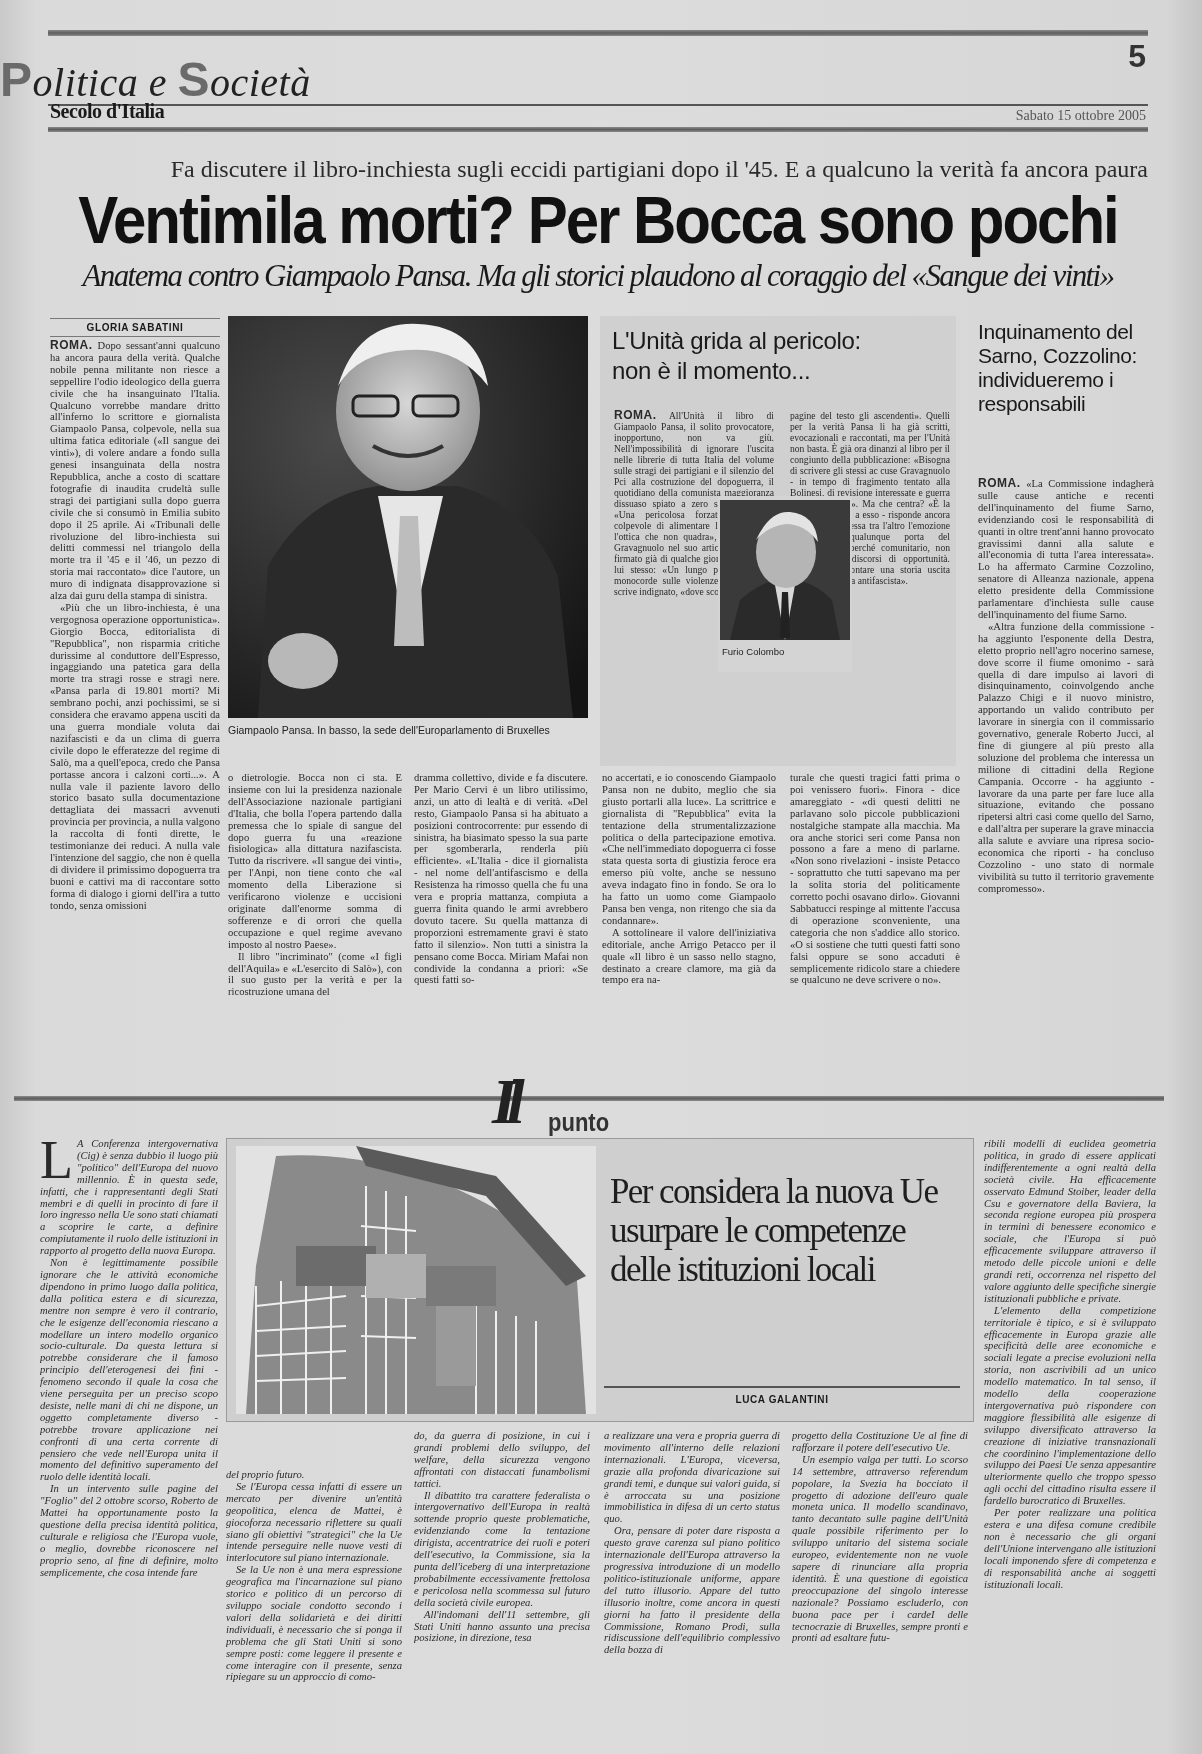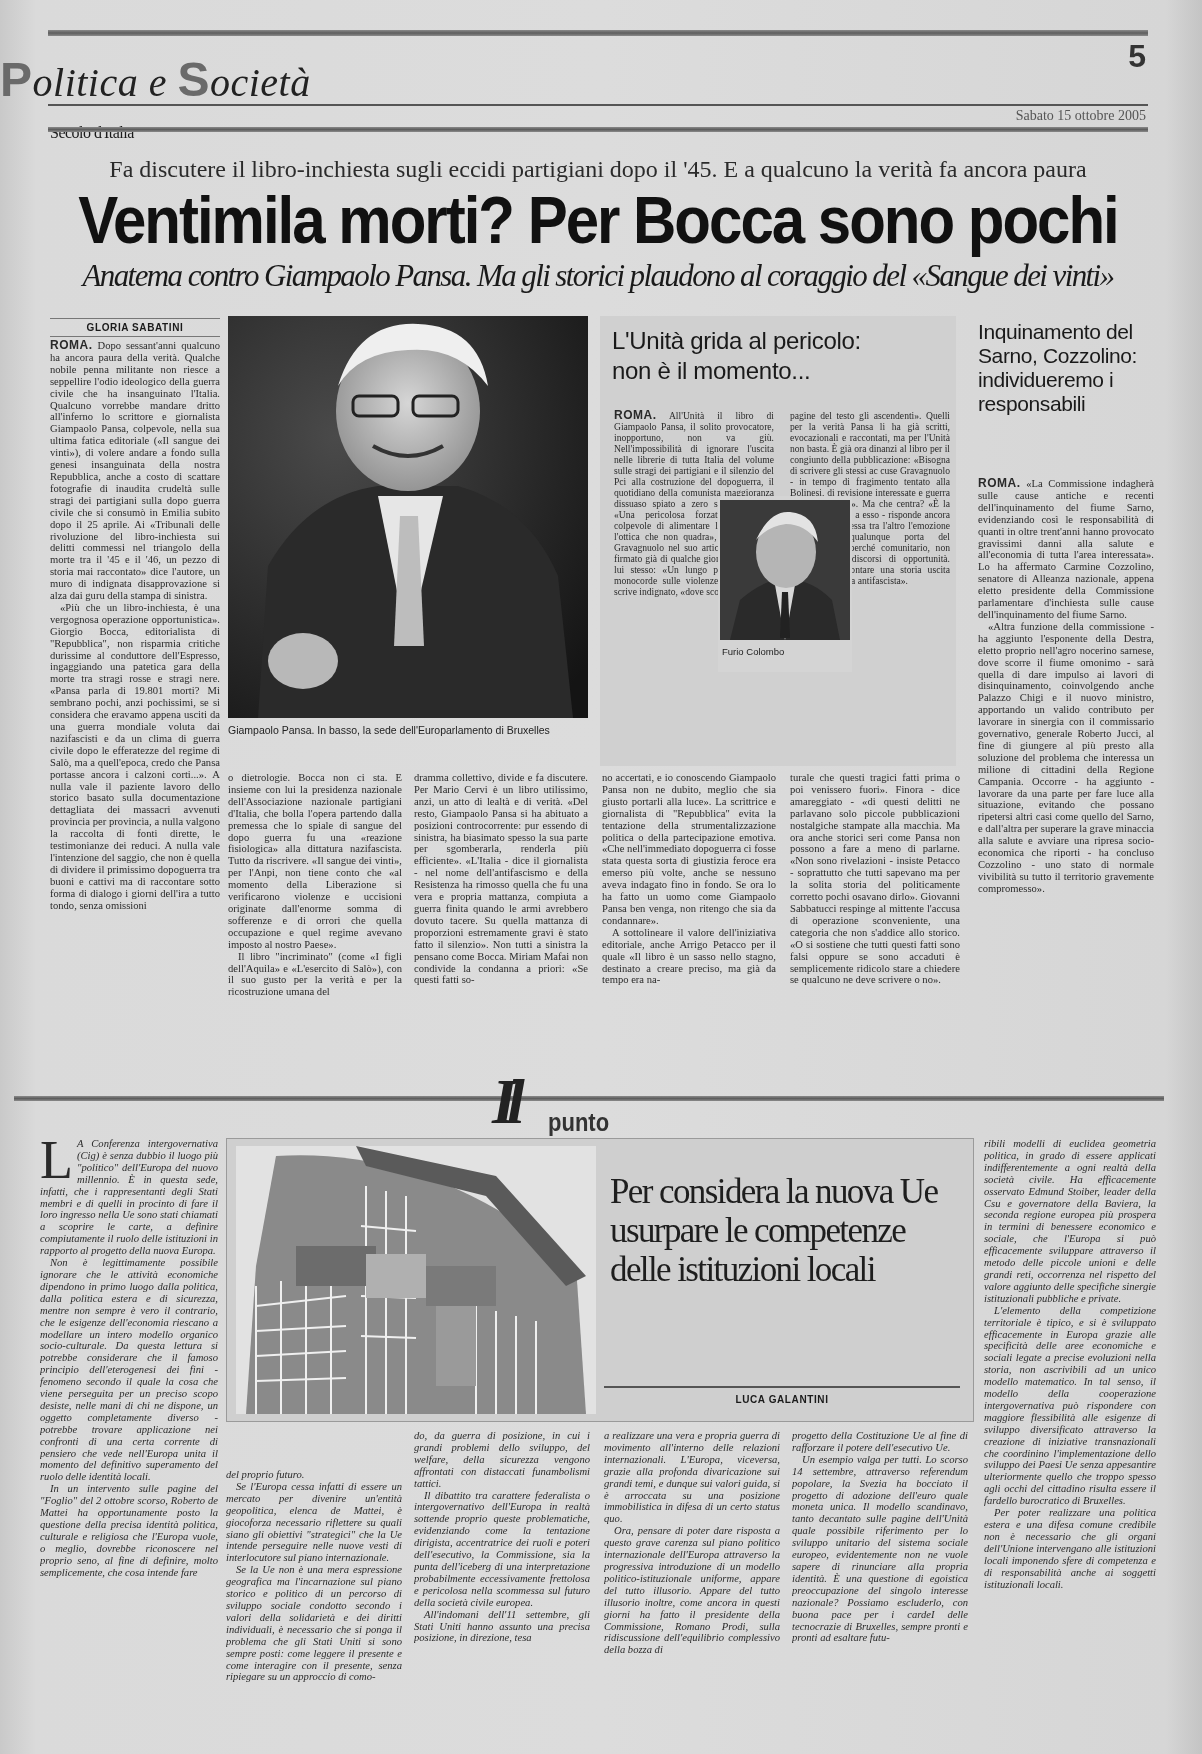--- a/index.html
+++ b/index.html
@@ -3,23 +3,23 @@
 <meta charset="utf-8">
 <style>
   html,body{margin:0;padding:0;}
   body{width:1202px;height:1754px;background:#d4d4d4;position:relative;overflow:hidden;font-family:"Liberation Serif",serif;color:#1a1a1a;}
   .page{position:absolute;left:0;top:0;width:1202px;height:1754px;background:linear-gradient(90deg,#c9c9c9 0,#dadada 3%,#dcdcdc 50%,#d6d6d6 97%,#c4c4c4 100%);}
   .rule-thick{position:absolute;left:48px;width:1100px;height:6px;background:linear-gradient(#8a8a8a,#5e5e5e,#8a8a8a);}
   .rule-thin{position:absolute;left:48px;width:1100px;height:2px;background:#555;}
   .section-title{position:absolute;left:0;width:1202px;top:52px;text-align:left;font-family:"Liberation Serif",serif;font-style:italic;font-size:40px;color:#222;letter-spacing:0.5px;}
   .section-title .cap{font-style:normal;font-weight:bold;font-family:"Liberation Sans",sans-serif;color:#6a6a6a;font-size:48px;}
   .page-number{position:absolute;right:56px;top:38px;font-family:"Liberation Sans",sans-serif;font-weight:bold;font-size:32px;color:#333;}
-  .masthead{position:absolute;left:50px;top:124px;font-family:"Liberation Serif",serif;font-size:16px;font-weight:normal;letter-spacing:-0.5px;}
+  .masthead{position:absolute;left:50px;top:100px;font-family:"Liberation Serif",serif;font-size:20px;font-weight:bold;letter-spacing:-0.5px;}
   .dateline{position:absolute;right:56px;top:108px;font-size:14px;color:#555;}
-  .kicker{position:absolute;left:48px;width:1100px;top:156px;font-size:24px;text-align:center;color:#2b2b2b;}
+  .kicker{position:absolute;left:48px;width:1100px;top:156px;font-size:24px;text-align:right;color:#2b2b2b;}
   .headline{position:absolute;left:48px;width:1100px;top:186px;font-family:"Liberation Sans",sans-serif;font-weight:bold;font-size:60px;letter-spacing:-2px;text-align:center;transform:scaleY(1.12);color:#111;}
   .subhead{position:absolute;left:48px;width:1100px;top:258px;font-size:31px;font-style:italic;text-align:center;letter-spacing:-1.6px;color:#1a1a1a;}
   .col{position:absolute;font-size:10.6px;line-height:11.9px;text-align:justify;color:#2a2a2a;overflow:hidden;}
   .col.it{font-style:italic;}
   .col p{margin:0 0 0 0;text-indent:10px;}
   .col p.first{text-indent:0;}
   .place{font-family:"Liberation Sans",sans-serif;font-weight:bold;font-size:12px;letter-spacing:0.5px;}
   .byline{position:absolute;font-family:"Liberation Sans",sans-serif;font-weight:bold;font-size:10px;letter-spacing:0.6px;text-align:center;}
   .photo{position:absolute;overflow:hidden;}
   .caption{position:absolute;font-family:"Liberation Sans",sans-serif;font-size:10.5px;color:#222;}
@@ -111,21 +111,21 @@
 
   <div class="col" style="left:228px;top:772px;width:174px;height:268px;">
     <p class="first">o dietrologie. Bocca non ci sta. E insieme con lui la presidenza nazionale dell'Associazione nazionale partigiani d'Italia, che bolla l'opera partendo dalla premessa che lo spiale di sangue del dopo guerra fu una «reazione fisiologica» alla dittatura nazifascista. Tutto da riscrivere. «Il sangue dei vinti», per l'Anpi, non tiene conto che «al momento della Liberazione si verificarono violenze e uccisioni originate dall'enorme somma di sofferenze e di orrori che quella occupazione e quel regime avevano imposto al nostro Paese».</p>
     <p>Il libro "incriminato" (come «I figli dell'Aquila» e «L'esercito di Salò»), con il suo gusto per la verità e per la ricostruzione umana del</p>
   </div>
   <div class="col" style="left:414px;top:772px;width:174px;height:268px;">
     <p class="first">dramma collettivo, divide e fa discutere. Per Mario Cervi è un libro utilissimo, anzi, un atto di lealtà e di verità. «Del resto, Giampaolo Pansa si ha abituato a posizioni controcorrente: pur essendo di sinistra, ha biasimato spesso la sua parte per sgomberarla, renderla più efficiente». «L'Italia - dice il giornalista - nel nome dell'antifascismo e della Resistenza ha rimosso quella che fu una vera e propria mattanza, compiuta a guerra finita quando le armi avrebbero dovuto tacere. Su quella mattanza di proporzioni estremamente gravi è stato fatto il silenzio». Non tutti a sinistra la pensano come Bocca. Miriam Mafai non condivide la condanna a priori: «Se questi fatti so-</p>
   </div>
   <div class="col" style="left:602px;top:772px;width:174px;height:268px;">
     <p class="first">no accertati, e io conoscendo Giampaolo Pansa non ne dubito, meglio che sia giusto portarli alla luce». La scrittrice e giornalista di "Repubblica" evita la tentazione della strumentalizzazione politica o della partecipazione emotiva. «Che nell'immediato dopoguerra ci fosse stata questa sorta di giustizia feroce era emerso più volte, anche se nessuno aveva indagato fino in fondo. Se ora lo ha fatto un uomo come Giampaolo Pansa ben venga, non ritengo che sia da condannare».</p>
-    <p>A sottolineare il valore dell'iniziativa editoriale, anche Arrigo Petacco per il quale «Il libro è un sasso nello stagno, destinato a creare preciso, ma già da tempo era na-</p>
+    <p>A sottolineare il valore dell'iniziativa editoriale, anche Arrigo Petacco per il quale «Il libro è un sasso nello stagno, destinato a creare clamore, ma già da tempo era na-</p>
   </div>
   <div class="col" style="left:790px;top:772px;width:170px;height:268px;">
     <p class="first">turale che questi tragici fatti prima o poi venissero fuori». Finora - dice amareggiato - «di questi delitti ne parlavano solo piccole pubblicazioni nostalgiche stampate alla macchia. Ma ora anche storici seri come Pansa non possono a fare a meno di parlarne. «Non sono rivelazioni - insiste Petacco - soprattutto che tutti sapevano ma per la solita storia del politicamente corretto pochi osavano dirlo». Giovanni Sabbatucci respinge al mittente l'accusa di operazione sconveniente, una categoria che non s'addice allo storico. «O si sostiene che tutti questi fatti sono falsi oppure se sono accaduti è semplicemente ridicolo stare a chiedere se qualcuno ne deve scrivere o no».</p>
   </div>
 
   <div class="rule-thick" style="top:1096px;height:5px;left:14px;width:1150px;"></div>
   <div style="position:absolute;left:492px;top:1070px;font-family:'Liberation Serif',serif;font-weight:bold;font-style:italic;font-size:64px;line-height:64px;color:#222;letter-spacing:-10px;">Il</div>
   <div style="position:absolute;left:548px;top:1110px;font-family:'Liberation Sans',sans-serif;font-size:22px;font-weight:bold;color:#333;transform:scaleY(1.2);">punto</div>
 
   <div class="col it" style="left:40px;top:1138px;width:178px;height:606px;">

